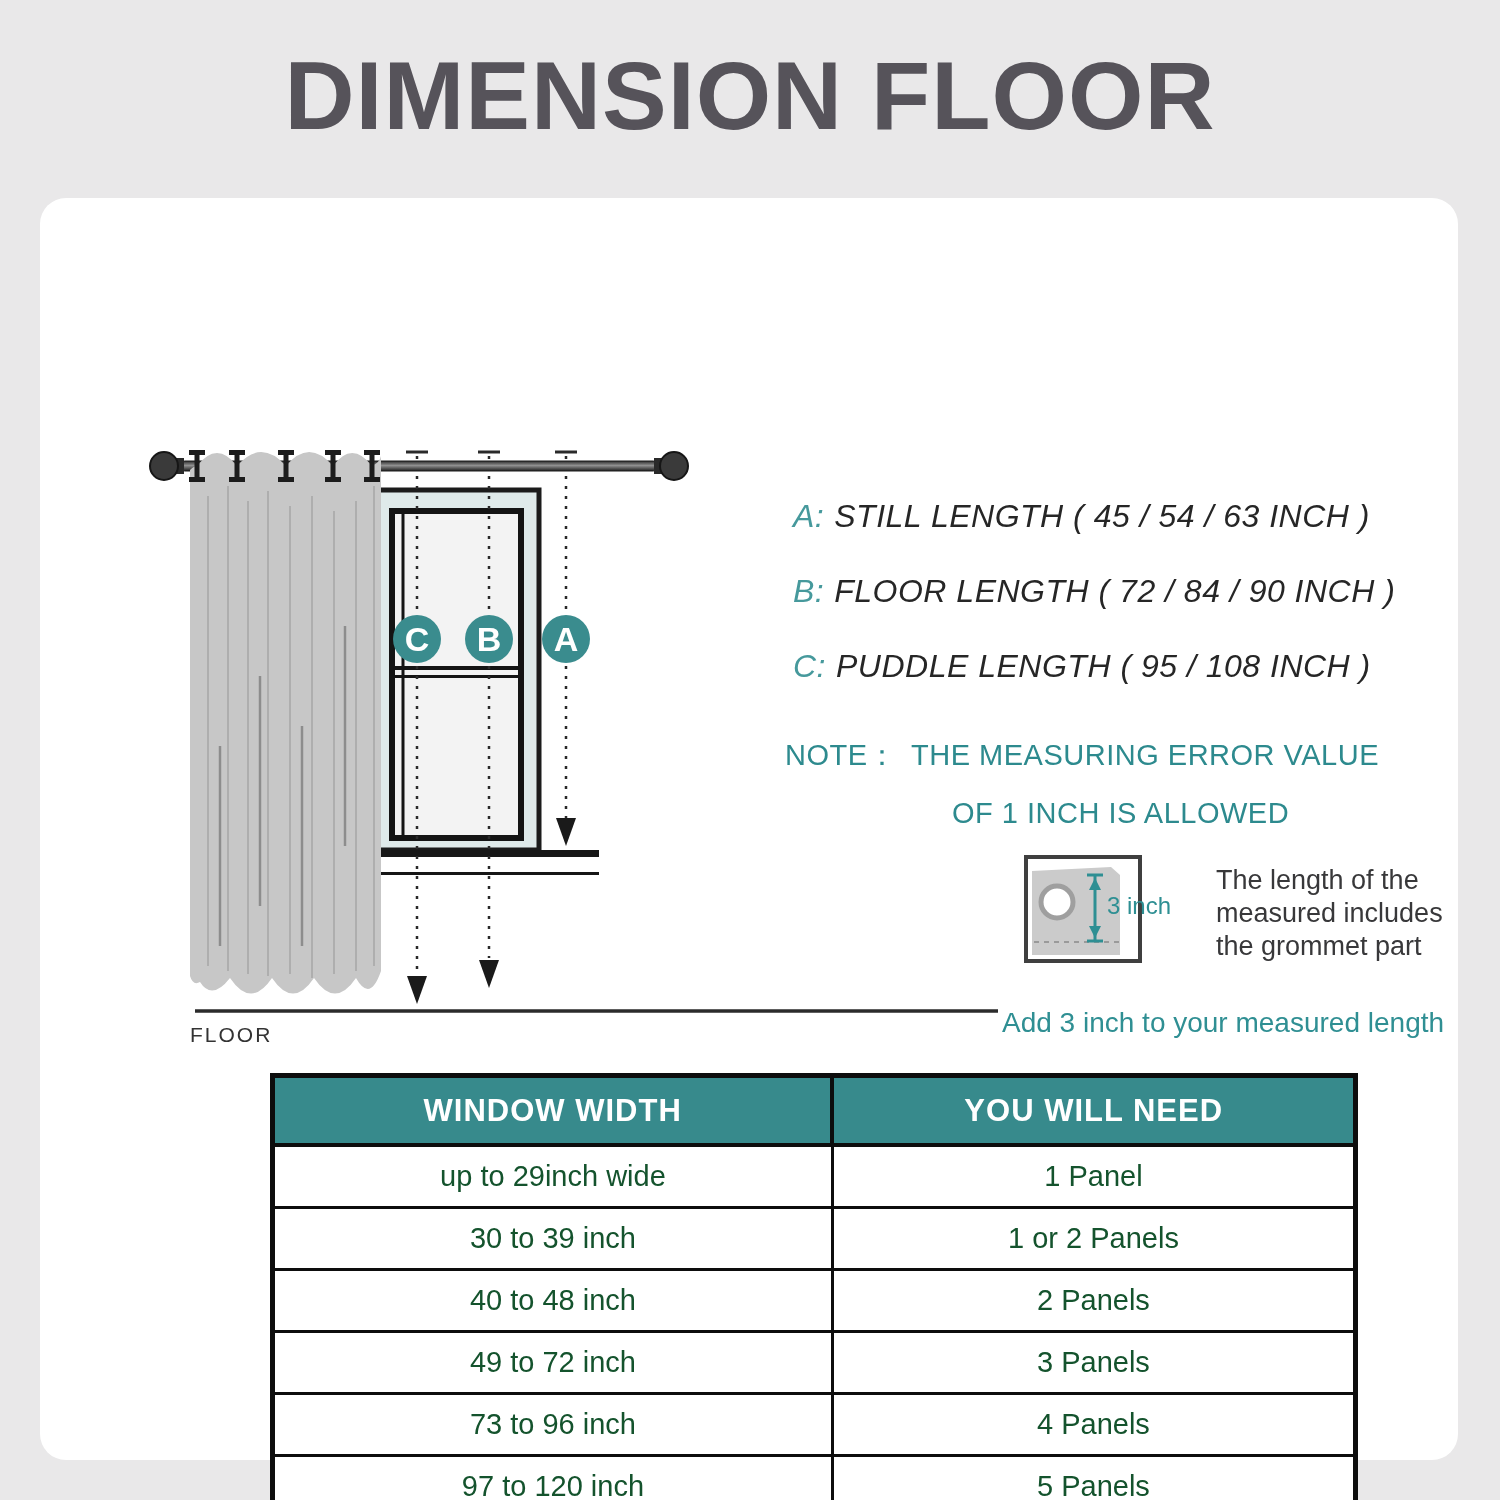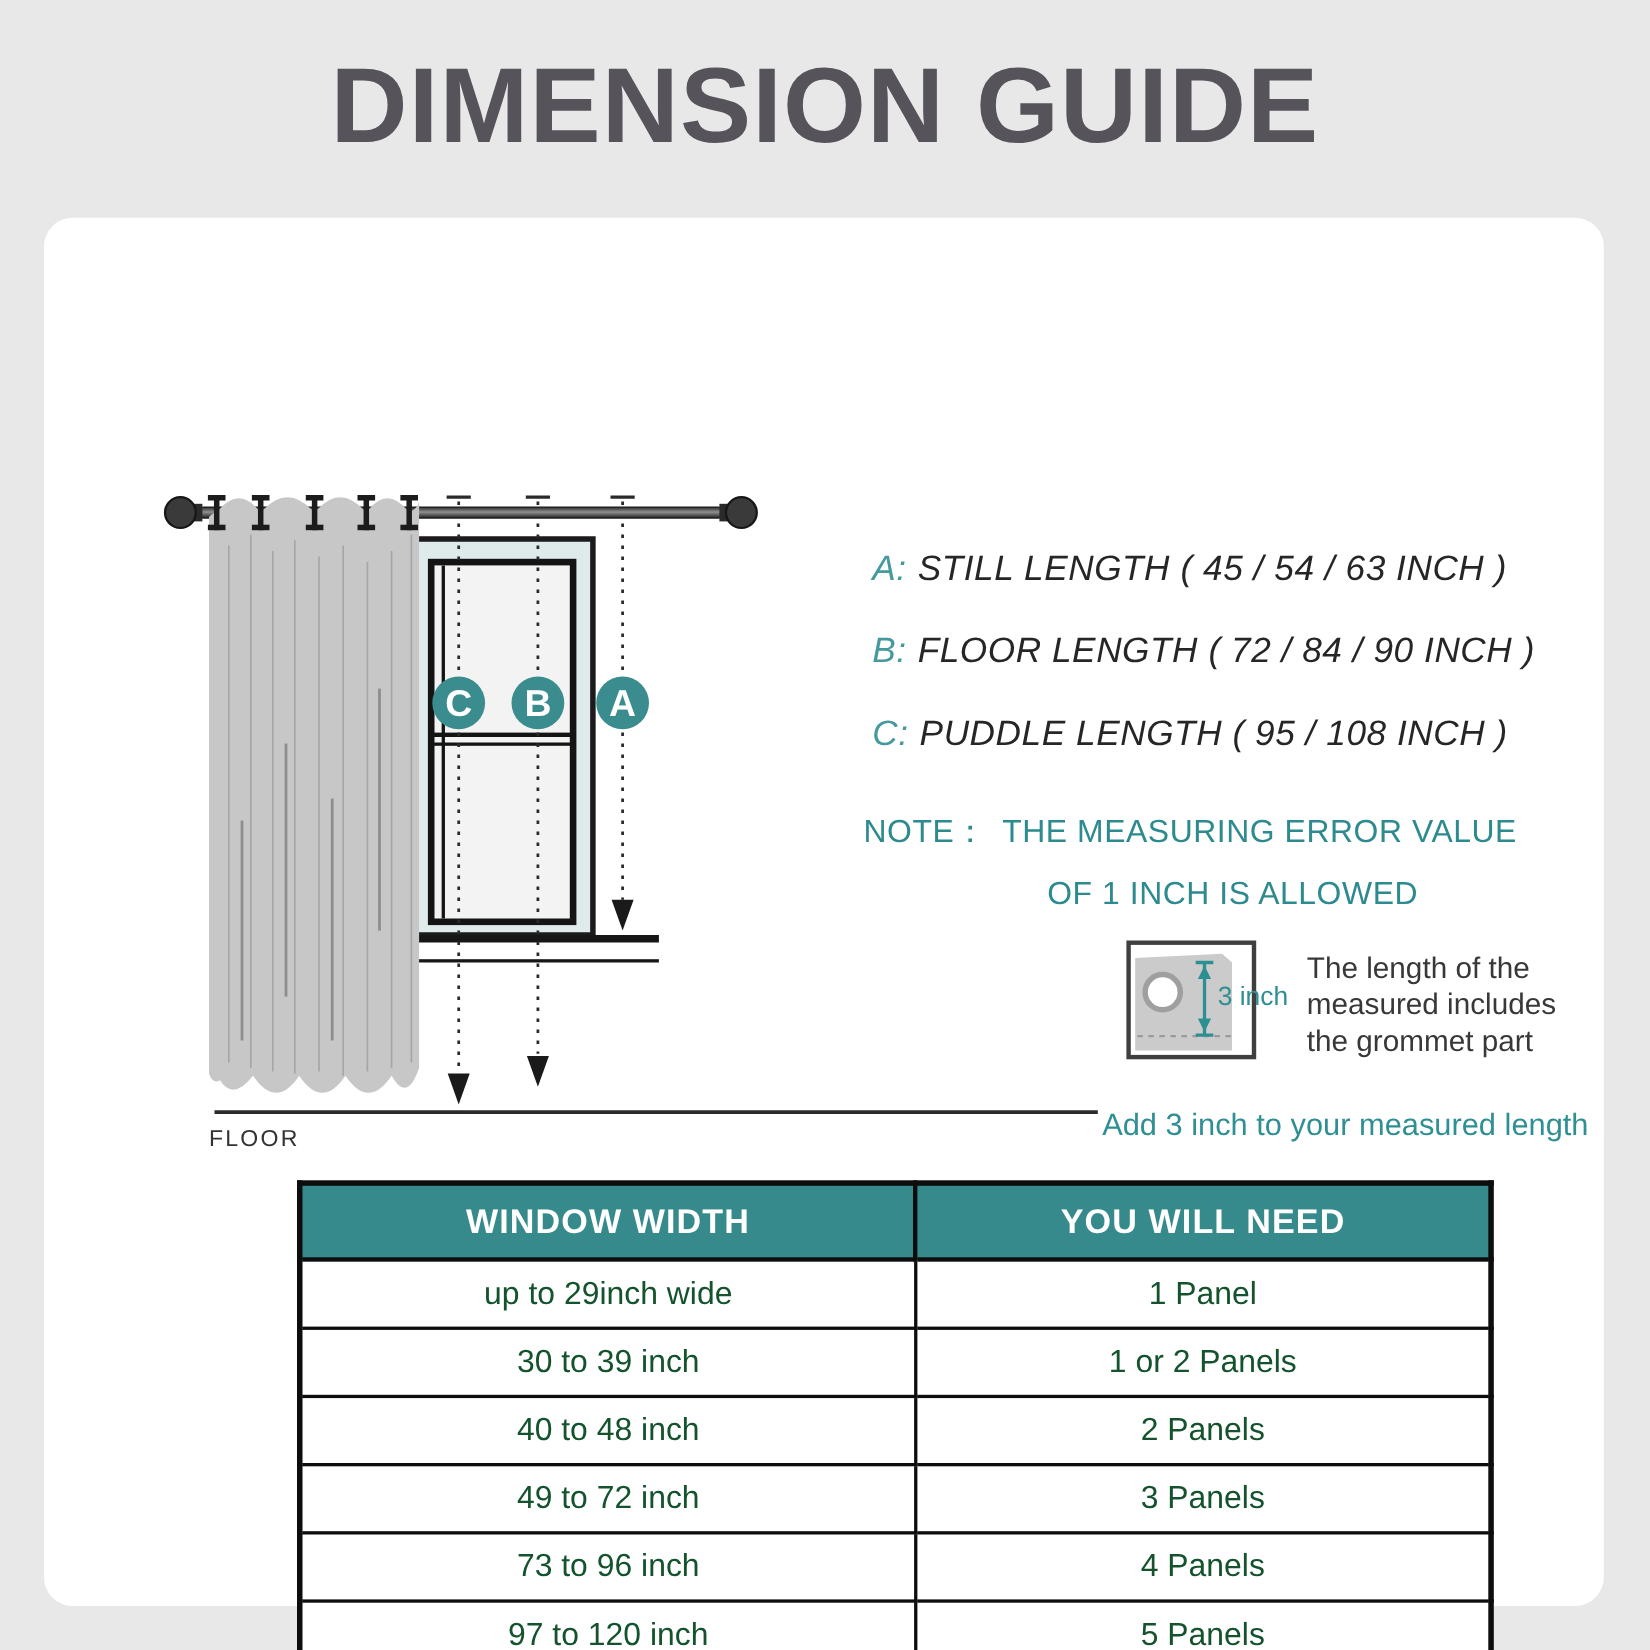--- a/index.html
+++ b/index.html
@@ -29,21 +29,21 @@
   .specs{position:absolute;left:753px;top:300px;font-style:italic;}
   .spec-line{height:75px;font-size:32px;letter-spacing:.5px;color:#262626;white-space:nowrap;}
   .spec-key{color:#46999c;margin-right:10px;}
 
   .note{position:absolute;left:745px;top:538px;color:#2d8a8e;font-size:29px;letter-spacing:.5px;white-space:nowrap;}
   .note-label{margin-right:14px;}
   .note-line2{margin-left:167px;margin-top:21px;}
 
   .grommet-svg{position:absolute;left:983px;top:656px;}
   .grommet-desc{
-    position:absolute;left:1148px;top:666px;
+    position:absolute;left:1176px;top:666px;
     font-size:27px;line-height:33px;color:#38383a;white-space:nowrap;
   }
   .add-tip{position:absolute;left:962px;top:764px;font-size:28px;color:#2f8f93;white-space:nowrap;margin-top:45px;}
 
   table.panels{
     position:absolute;left:230px;top:875px;
     width:1088px;border-collapse:collapse;
     border:5px solid #0d0d0d;
     table-layout:fixed;
   }
@@ -58,21 +58,21 @@
     background:#ffffff;color:#14532d;
     font-size:29px;height:57px;text-align:center;
     border:3px solid #0d0d0d;
   }
 </style>
 </head>
 <body>
 
 <div class="canvas">
 
-  <div class="page-title">DIMENSION GUIDE</div>
+  <div class="page-title">DIMENSION FLOOR</div>
 
   <div class="card">
 
     <svg class="diagram-svg" width="890" height="632" viewBox="0 0 890 632">
       <defs>
         <linearGradient id="rodGrad" x1="0" y1="0" x2="0" y2="1">
           <stop offset="0" stop-color="#2c2c2c"></stop>
           <stop offset="0.45" stop-color="#909090"></stop>
           <stop offset="1" stop-color="#1f1f1f"></stop>
         </linearGradient>

